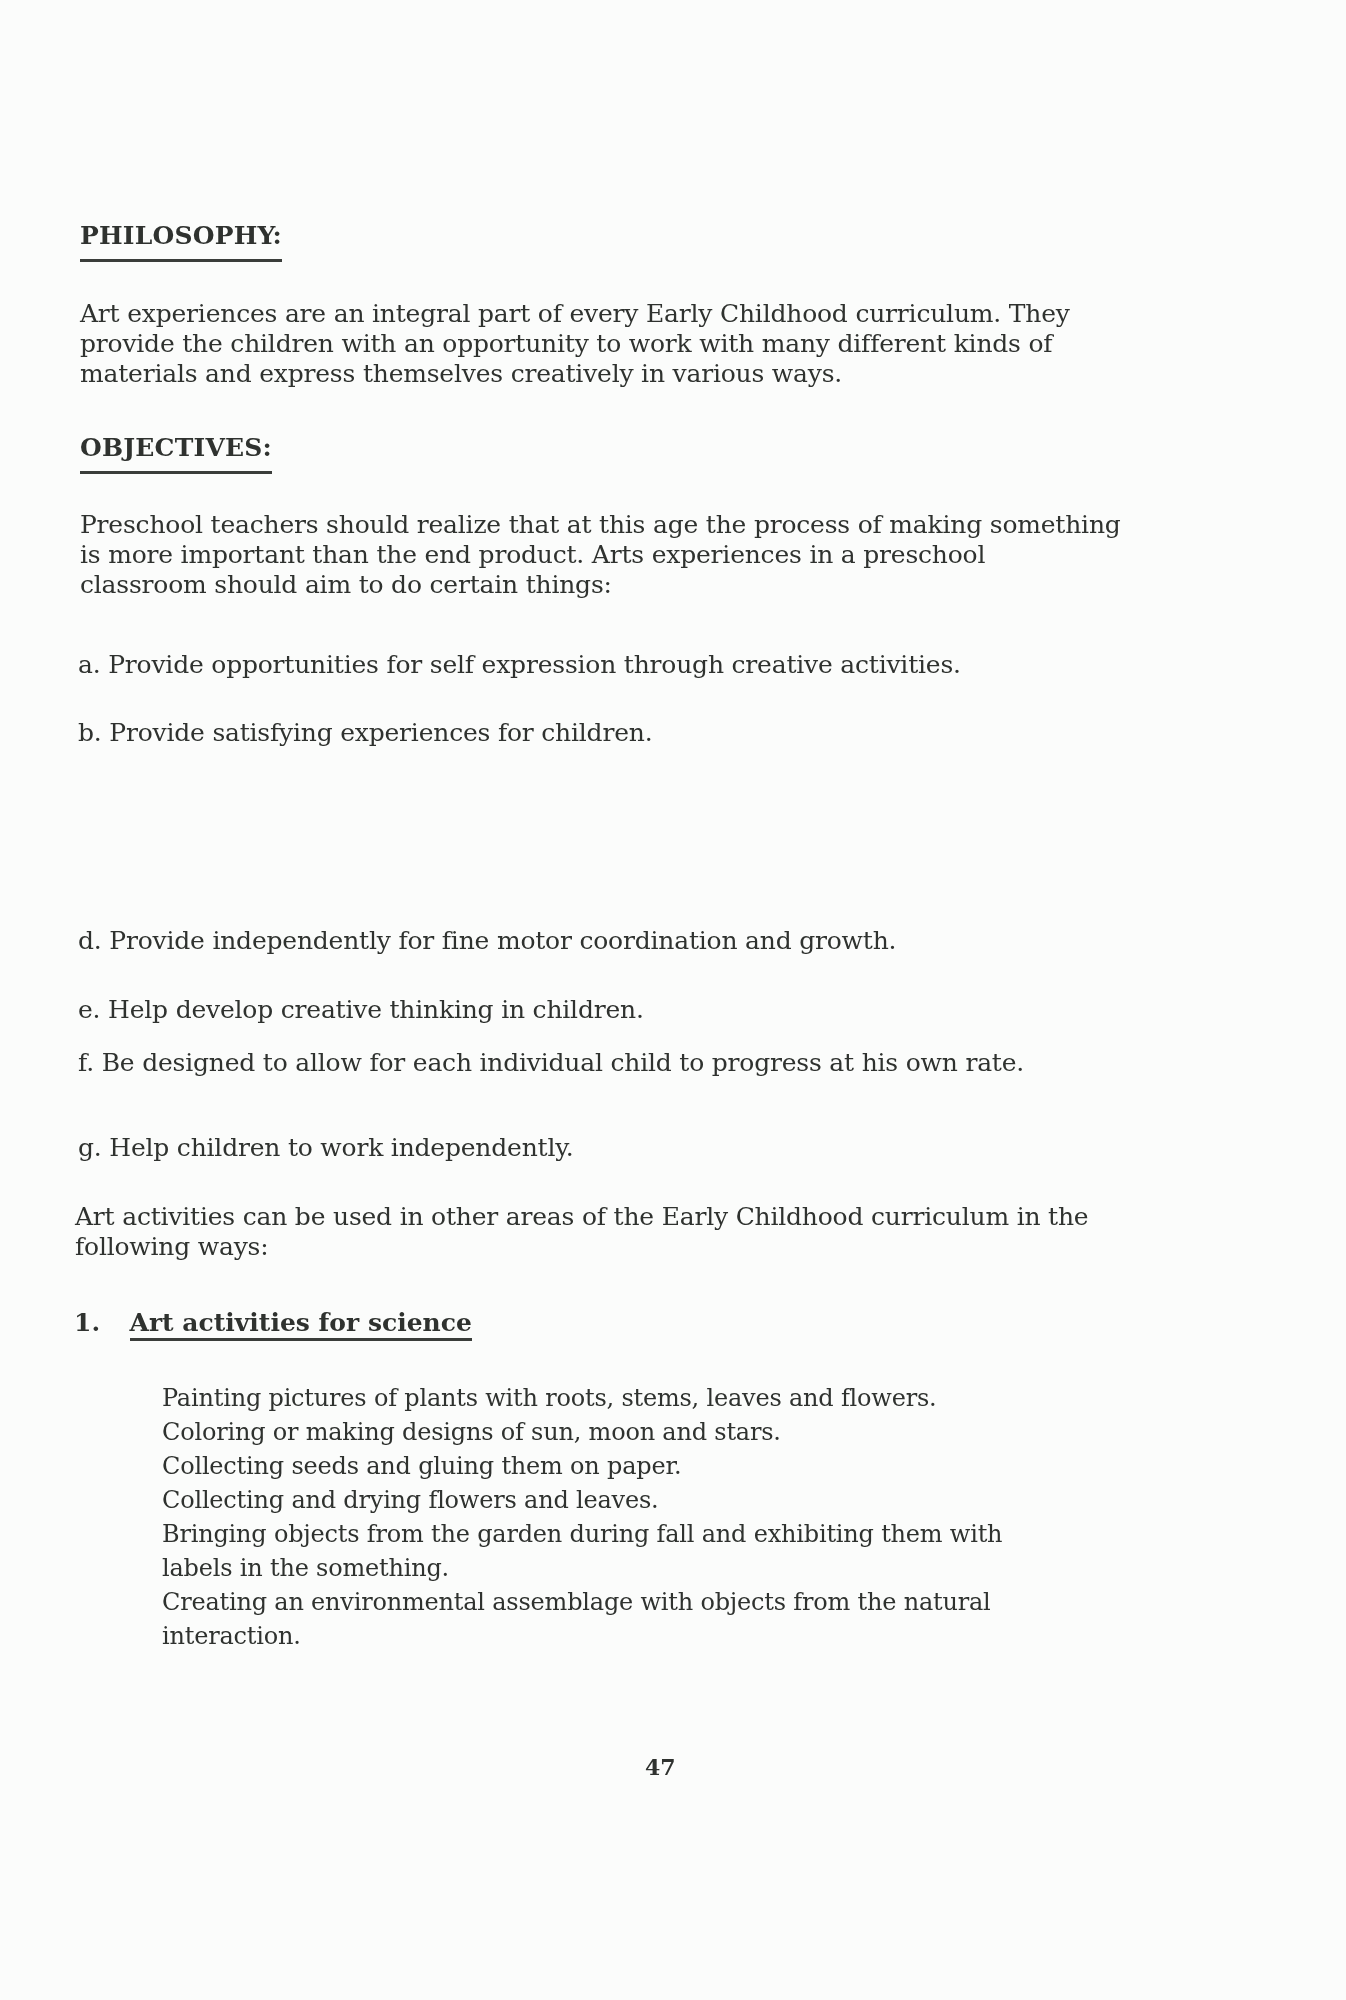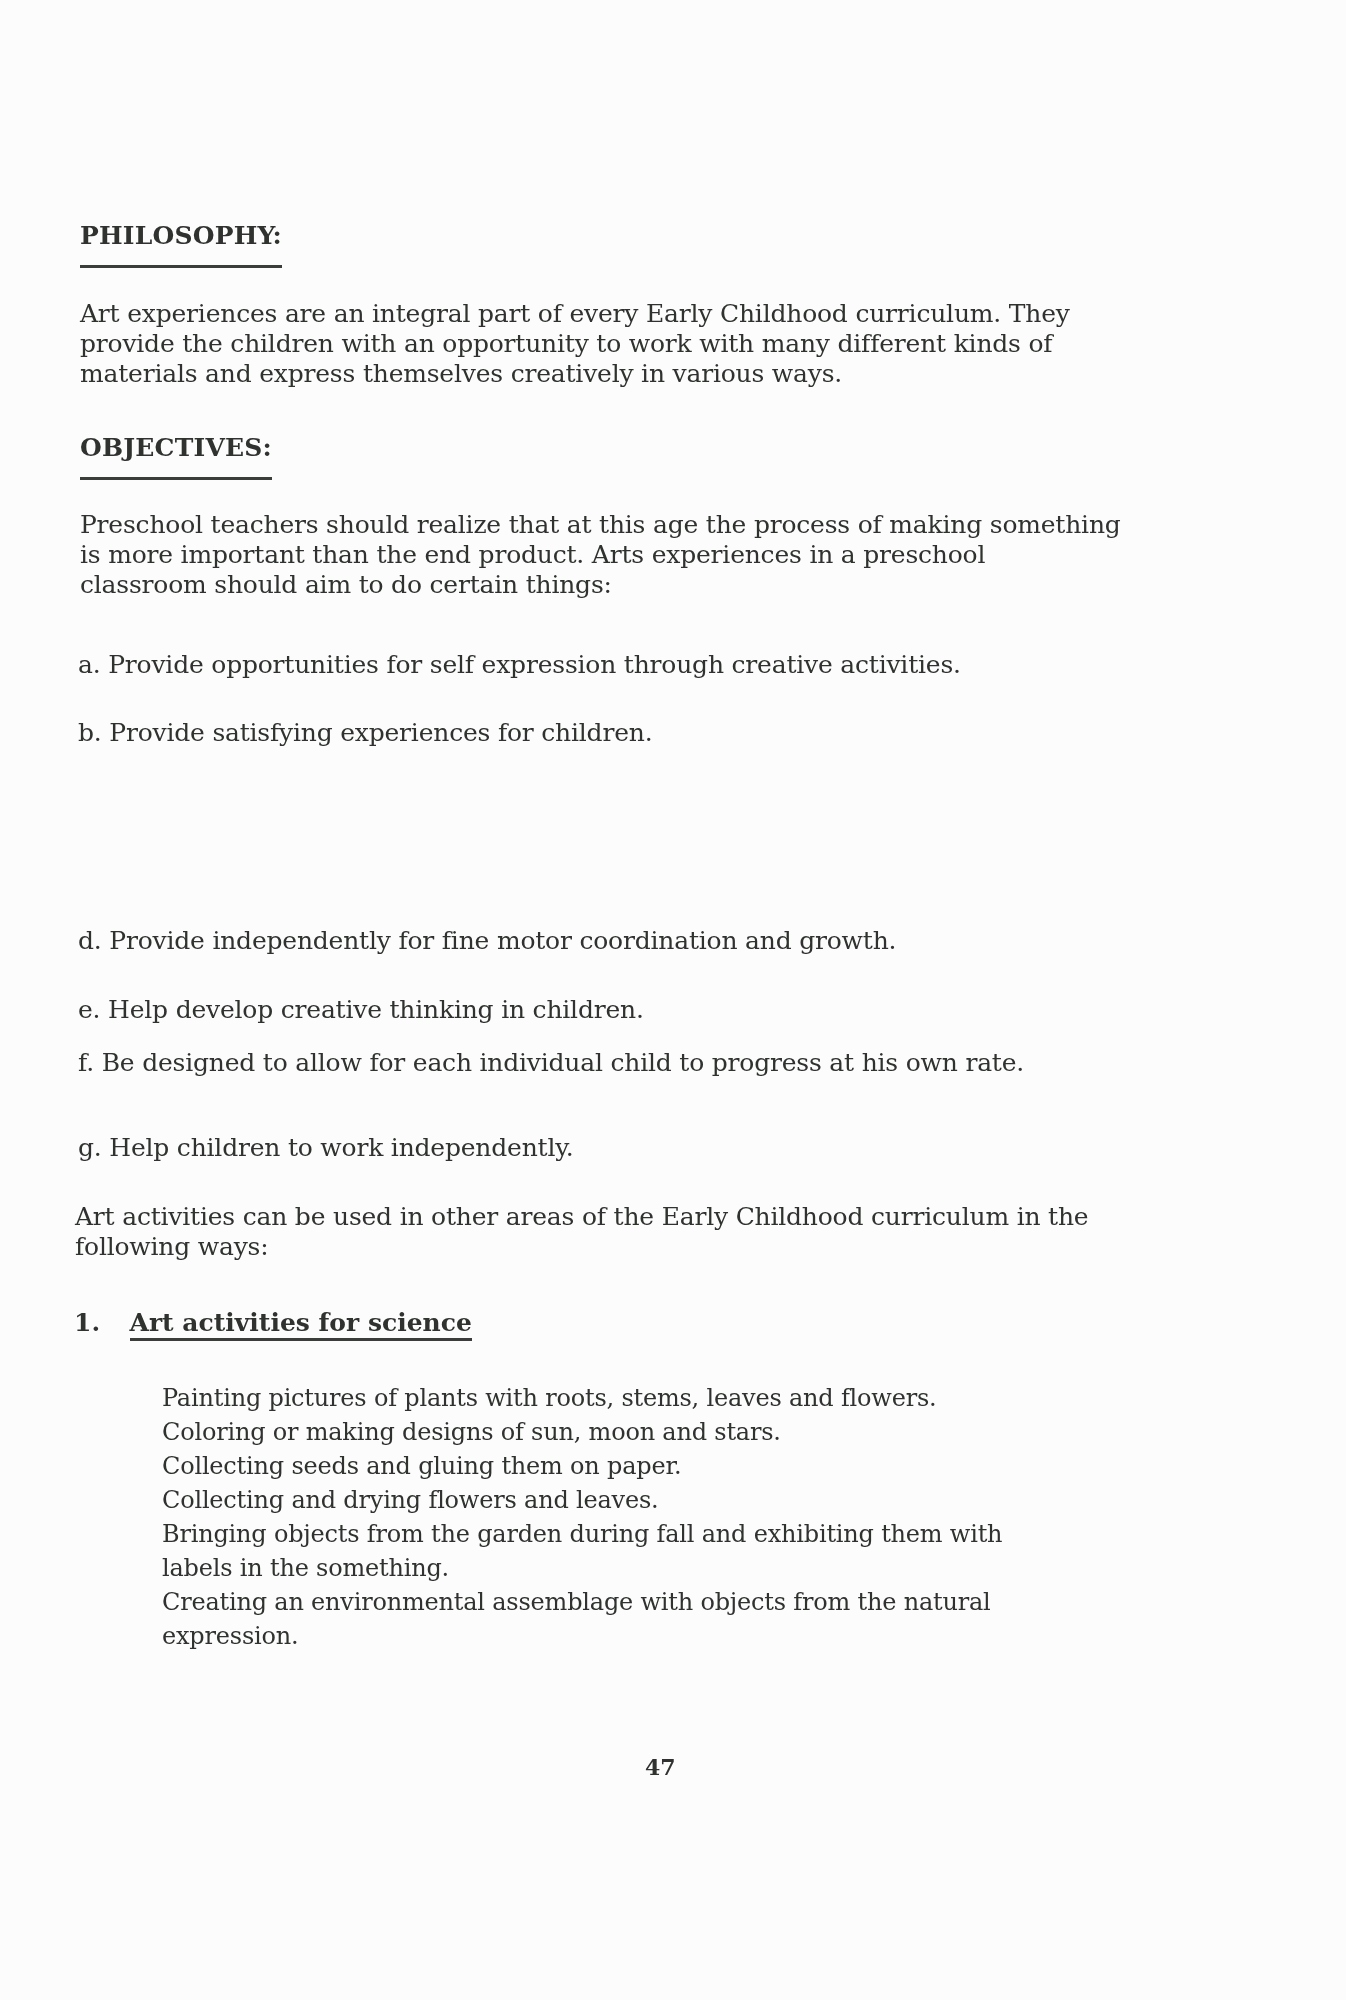--- a/index.html
+++ b/index.html
@@ -12,21 +12,21 @@
       color: #2f322f;
     }
     .page { position: absolute; left: 0; top: 0; width: 1346px; height: 2000px; }
     .abs { position: absolute; white-space: nowrap; }
     .heading {
       font-weight: bold;
       font-size: 25px;
       letter-spacing: 0.2px;
       border-bottom: 3px solid #3a3d3a;
       line-height: 28px;
-      padding-bottom: 15px;
+      padding-bottom: 9px;
     }
     .para { font-size: 25px; line-height: 30px; letter-spacing: -0.2px; }
     .para div { white-space: nowrap; }
     .list-heading {
       font-weight: bold; font-size: 25px; line-height: 28px;
     }
     .list-heading .u { border-bottom: 3px solid #3a3d3a; padding-bottom: 1px; }
     .sub { font-size: 24px; line-height: 34px; letter-spacing: -0.2px; }
     .pagenum { font-size: 22px; font-weight: bold; }
   </style>
@@ -82,18 +82,18 @@
   </div>
 
   <div class="abs sub" style="left:162px; top:1381px;">
     <div>Painting pictures of plants with roots, stems, leaves and flowers.</div>
     <div>Coloring or making designs of sun, moon and stars.</div>
     <div>Collecting seeds and gluing them on  paper.</div>
     <div>Collecting and drying flowers and leaves.</div>
     <div>Bringing objects from the garden during fall and exhibiting them with</div>
     <div>labels in  the something.</div>
     <div>Creating an environmental assemblage with objects from the natural</div>
-    <div>expression.</div>
+    <div>interaction.</div>
   </div>
 
   <div class="abs pagenum" style="left:645px; top:1754px;">47</div>
 
 </div>
 
 </body></html>

